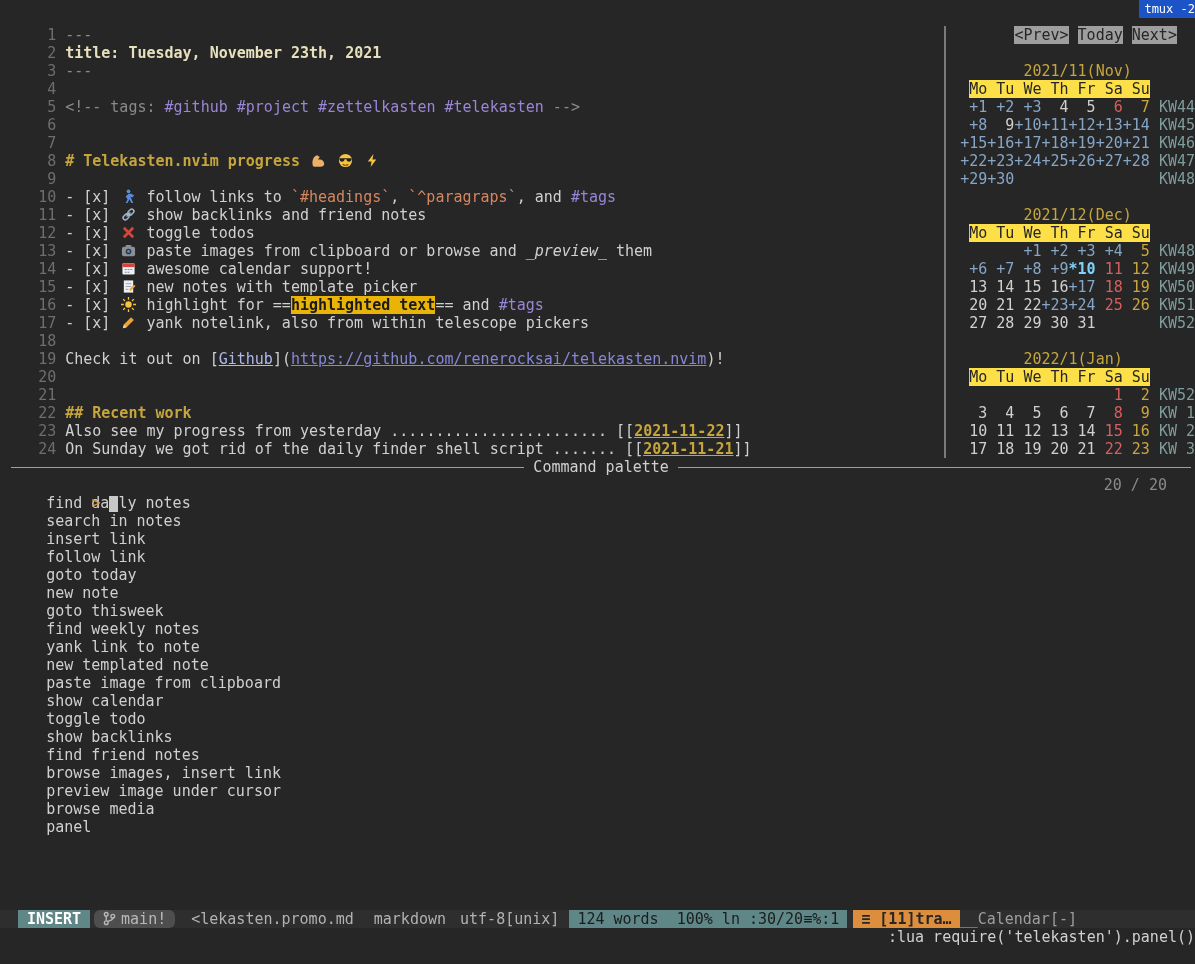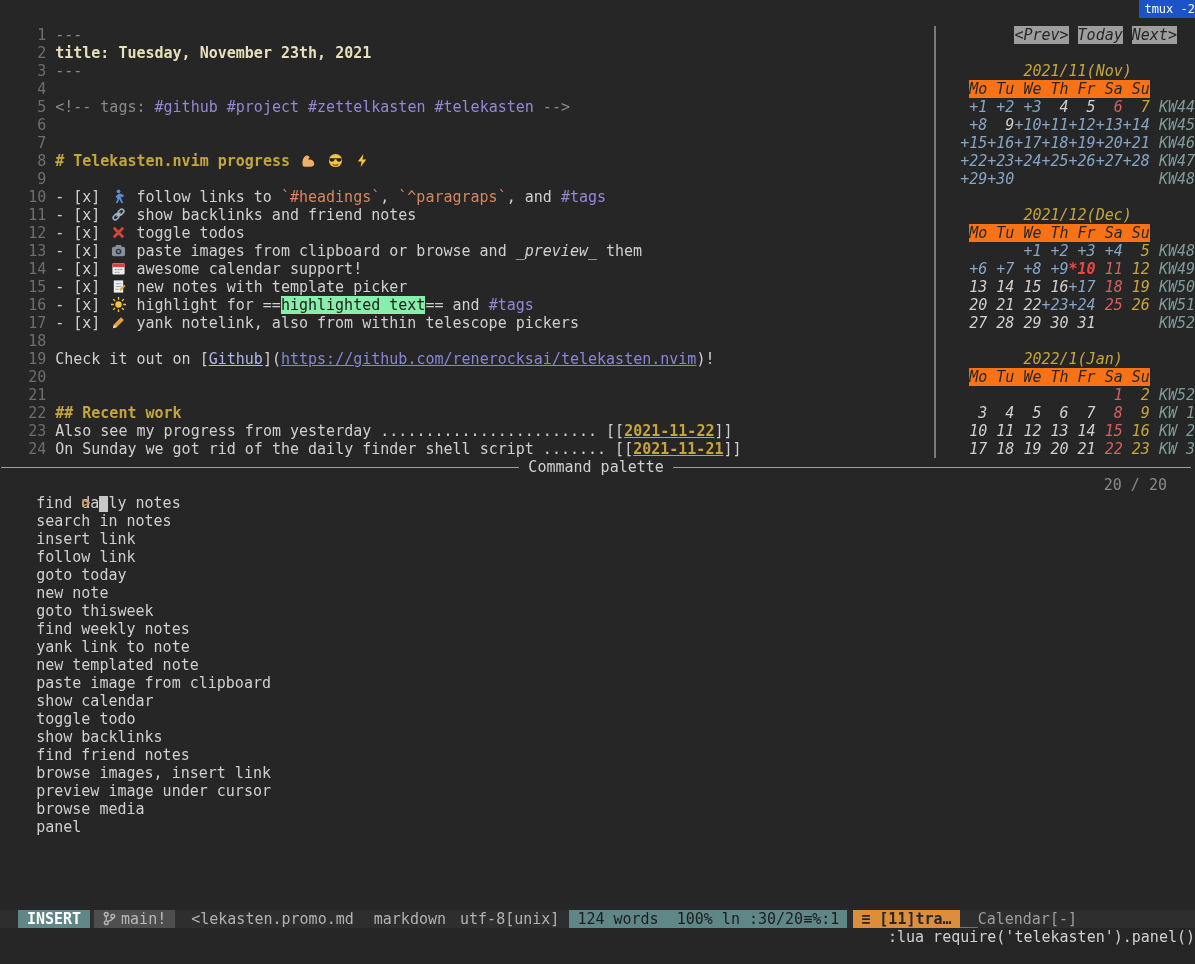--- a/index.html
+++ b/index.html
@@ -8,42 +8,42 @@
   .screen{width:1195px;height:964px;display:flex;flex-direction:column;background:#262626;align-items:flex-end;}
   
   .tmux-bar{height:18px;line-height:18px;background:#1c54c8;color:#ffffff;font-size:12px;padding-left:5px;flex:0 0 auto;}
   
   .workspace{flex:1 1 auto;display:flex;flex-direction:column;overflow:hidden;}
   .panes{display:flex;height:440px;padding-top:8px;box-sizing:border-box;flex:0 0 auto;}
   .editor-pane{width:937px;overflow:hidden;}
   .calendar-pane{flex:1;border-left:2px solid #7a7a7a;overflow:hidden;}
   .line,.cal-row{height:18px;white-space:pre;overflow:hidden;}
   .line{padding-left:13px;}
-  .cal-row{padding-left:24px;font-style:italic;}
+  .cal-row{padding-left:14px;}
   .lnum{display:inline-block;width:36px;text-align:right;margin-right:9px;color:#6e6e6e;}
   
   .seg-fg{color:#d0d0d0}
   .seg-delim{color:#8a8a8a}
   .seg-title{color:#e8e0bc;font-weight:bold}
   .seg-comment{color:#8a8a8a}
   .seg-tag{color:#9a86d6}
   .seg-heading{color:#c6a63c;font-weight:bold}
   .seg-code{color:#d7875f}
   .seg-em{color:#d0d0d0;font-style:italic}
-  .seg-hl{background:#86efac;color:#1a1a1a;font-weight:normal}
+  .seg-hl{background:#eab308;color:#1a1a1a;font-weight:bold}
   .seg-linktext{color:#aeb9ea;text-decoration:underline}
   .seg-url{color:#8787d7;text-decoration:underline}
   .seg-wikilink{color:#c6a63c;font-weight:bold;text-decoration:underline}
   .seg-dayplus{color:#86a6c8}
   .seg-sat{color:#d75f5f}
   .seg-sun{color:#c9a63e}
-  .seg-today{color:#ef4444;font-weight:bold}
+  .seg-today{color:#7dd3fc;font-weight:bold}
   .seg-kw{color:#7e9c9c}
   .seg-monthtitle{color:#c6a63c}
-  .seg-calhdr{background:#f97316;color:#262626}
+  .seg-calhdr{background:#fde047;color:#262626}
   .seg-btn{background:#9e9e9e;color:#262626}
   .emoji{display:inline-block;width:18px;text-align:center}
   .emoji svg{vertical-align:-2px}
   
   .palette{flex:1 1 auto;overflow:hidden;}
   .palette-border{height:18px;display:flex;align-items:center;}
   .pline{flex:1;border-top:1px solid #9e9e9e;height:0;}
   .pline.left{margin-left:4px}
   .pline.right{margin-right:4px}
   .palette-title{margin:0 9px;color:#d0d0d0;}
@@ -52,21 +52,21 @@
   .cursor{display:inline-block;width:9px;height:16px;background:#c8c8c8;vertical-align:text-bottom;margin-left:9px;}
   .count{position:absolute;right:28px;top:0;color:#8a8a8a;}
   .sel-row{height:18px;white-space:pre;padding-left:12px;}
   .sel-caret{color:#d7693c;display:inline-block;width:9px;}
   .sel-item{color:#d7a73c;font-weight:bold;margin-left:18px;}
   .pal-item{height:18px;white-space:pre;padding-left:39px;color:#d0d0d0;}
   
   .statusline{height:18px;flex:0 0 auto;display:flex;align-items:stretch;background:#2e2e2e;padding-left:8px;white-space:pre;}
   .statusline span{display:inline-block;height:18px;line-height:18px;}
   .sl-mode{background:#5f8787;color:#ffffff;font-weight:bold;padding:0 9px;margin-left:16px;}
-  .sl-branch{background:#4e4e4e;color:#b8b8b8;padding:0 9px;margin-left:4px;}
+  .sl-branch{background:#4e4e4e;color:#b8b8b8;padding:0 9px;margin-left:4px;border-radius:6px;}
   .sl-branch svg{vertical-align:-2px;margin-right:5px;}
   .sl-file{margin-left:16px;color:#b2b2b2;}
   .sl-ft{margin-left:20px;color:#b2b2b2;}
   .sl-enc{margin-left:14px;color:#b2b2b2;}
   .sl-stats{margin-left:10px;background:#5f8787;color:#1c1c1c;padding:0 8px;}
   .sl-tabs{margin-left:6px;background:#dd8e3c;color:#262626;font-weight:bold;padding:0 8px;}
   .sl-right{margin-left:auto;margin-right:118px;color:#9e9e9e;}
   
   .cmdline{height:18px;flex:0 0 auto;padding-left:9px;color:#d0d0d0;white-space:pre;}
   .ruler{height:18px;flex:0 0 auto;padding-left:9px;position:relative;white-space:pre;}

